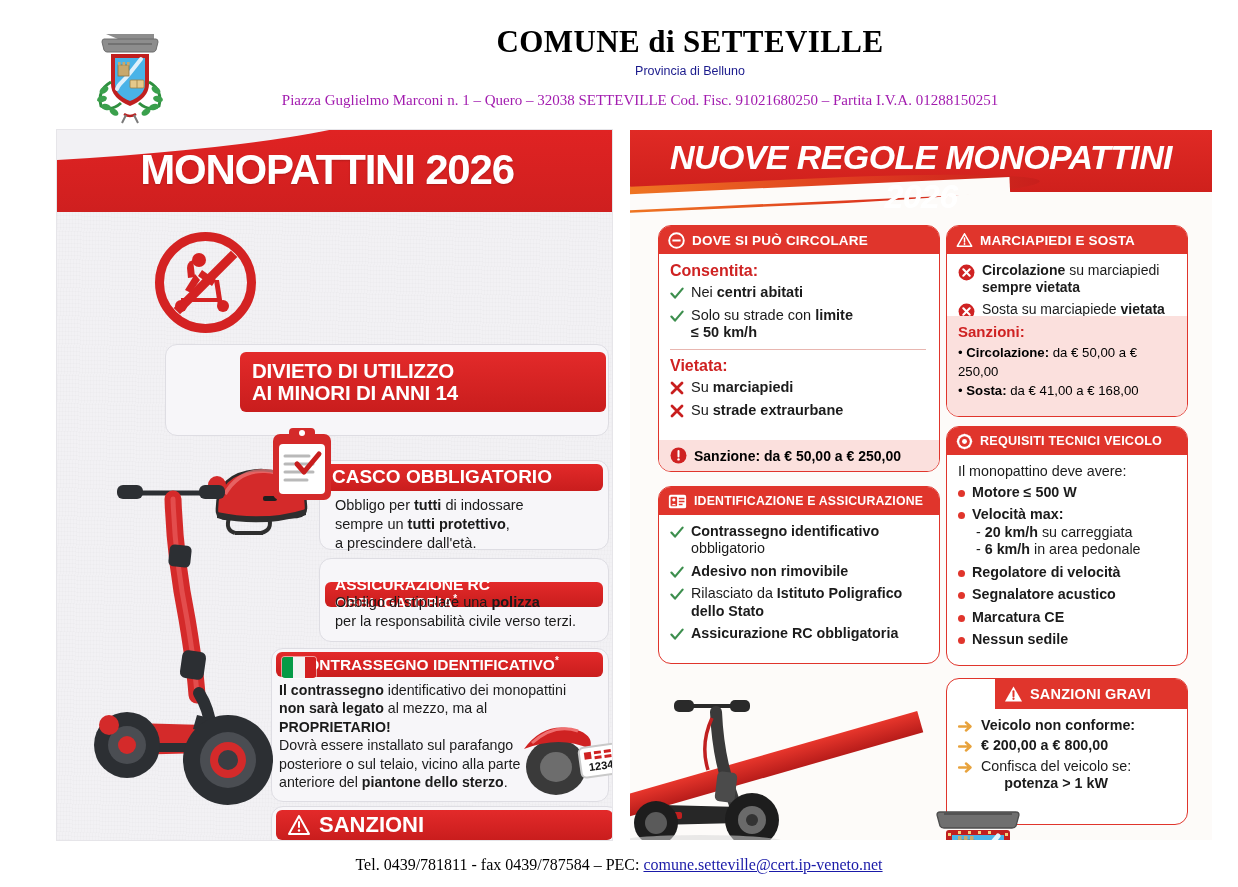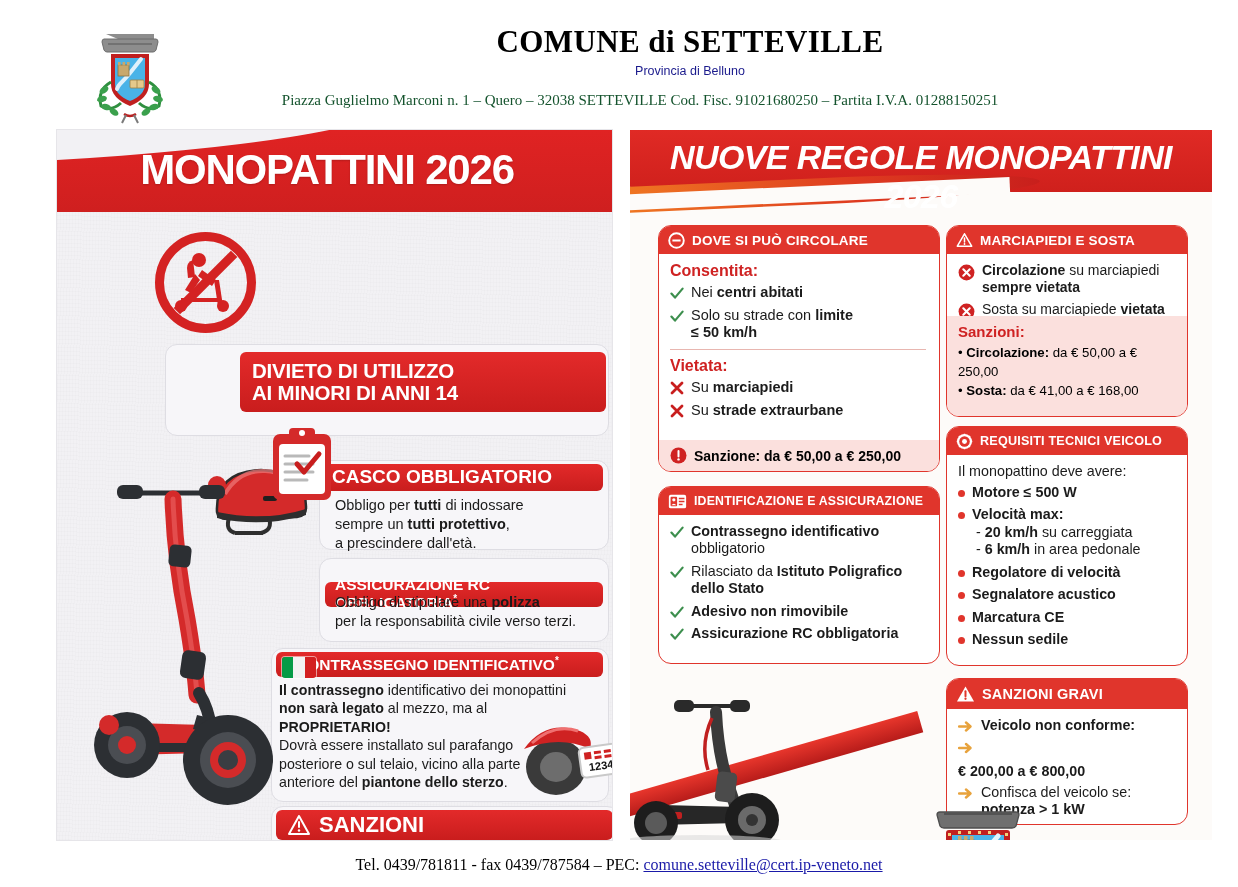--- a/index.html
+++ b/index.html
@@ -18,21 +18,21 @@
     position:absolute;left:330px;top:24px;width:720px;
     text-align:center;font-family:"Liberation Serif",serif;
     font-weight:bold;font-size:31px;letter-spacing:0.4px;color:#000;
   }
   .lh-sub{
     position:absolute;left:330px;top:64px;width:720px;text-align:center;
     font-family:"Liberation Sans",sans-serif;font-size:12.5px;color:#1a1a8c;
   }
   .lh-addr{
     position:absolute;left:140px;top:92px;width:1000px;text-align:center;
-    font-family:"Liberation Serif",serif;font-size:15px;color:#14532d;
+    font-family:"Liberation Serif",serif;font-size:15px;color:#a21caf;
   }
   
   .poster-l{
     position:absolute;left:57px;top:130px;width:555px;height:710px;
     background:#f2f1f4;overflow:hidden;
     box-shadow:0 0 0 1px #e6e5e9;
   }
   .poster-r{
     position:absolute;left:630px;top:130px;width:582px;height:710px;
     background:#fdfbf9;overflow:hidden;
@@ -461,27 +461,27 @@
           <div class="rowli" style="">
             <svg width="14" height="13" viewBox="0 0 14 13" style="flex:0 0 14px;margin-top:3px;">
               <path d="M1.4 6.6 L5 10.6 L12.6 1.6" fill="none" stroke="#3d8f4e" stroke-width="2.2" stroke-linecap="round" stroke-linejoin="round"></path>
             </svg>
             <span><b>Contrassegno identificativo</b><br>obbligatorio</span>
           </div>
           <div class="rowli" style="">
             <svg width="14" height="13" viewBox="0 0 14 13" style="flex:0 0 14px;margin-top:3px;">
               <path d="M1.4 6.6 L5 10.6 L12.6 1.6" fill="none" stroke="#3d8f4e" stroke-width="2.2" stroke-linecap="round" stroke-linejoin="round"></path>
             </svg>
-            <span>Rilasciato da <b>Istituto Poligrafico</b><br><b>dello Stato</b></span>
+            <span><b>Adesivo non rimovibile</b></span>
           </div>
           <div class="rowli" style="">
             <svg width="14" height="13" viewBox="0 0 14 13" style="flex:0 0 14px;margin-top:3px;">
               <path d="M1.4 6.6 L5 10.6 L12.6 1.6" fill="none" stroke="#3d8f4e" stroke-width="2.2" stroke-linecap="round" stroke-linejoin="round"></path>
             </svg>
-            <span><b>Adesivo non rimovibile</b></span>
+            <span>Rilasciato da <b>Istituto Poligrafico</b><br><b>dello Stato</b></span>
           </div>
           <div class="rowli" style="">
             <svg width="14" height="13" viewBox="0 0 14 13" style="flex:0 0 14px;margin-top:3px;">
               <path d="M1.4 6.6 L5 10.6 L12.6 1.6" fill="none" stroke="#3d8f4e" stroke-width="2.2" stroke-linecap="round" stroke-linejoin="round"></path>
             </svg>
             <span><b>Assicurazione RC obbligatoria</b></span>
           </div>
         </div>
     </div>
   </div>
@@ -525,43 +525,43 @@
           </div>
           <div class="rowli" style="">
             <span style="width:7px;height:7px;border-radius:50%;background:#e0352c;flex:0 0 7px;margin-top:6px;"></span>
             <span><b>Nessun sedile</b></span>
           </div>
         </div>
     </div>
   </div>
 
   <div class="rcard" style="left:316px;top:548px;width:240px;height:145px;">
-    <div class="rhead" style="font-size:14.5px;height:30px;">
+    <div class="rhead" style="font-size:14.5px;height:30px;margin-left:48px;">
       <svg width="19" height="18" viewBox="0 0 20 18">
         <path d="M10 1 L19 17 H1 Z" fill="#fff"></path>
         <path d="M10 6 v5.3" stroke="#e0352c" stroke-width="2.1" stroke-linecap="round"></path>
         <circle cx="10" cy="14" r="1.2" fill="#e0352c"></circle>
       </svg>
       <span>SANZIONI GRAVI</span>
     </div>
     <div class="rbody" style="top:30px;">
       <div id="rc4-items" style="font-size:14.3px;">
           <div class="rowli" style="margin-bottom:3px;">
             <svg width="16" height="13" viewBox="0 0 16 13" style="flex:0 0 16px;margin-top:3px;">
               <path d="M1 6.5 h11 M8 2.5 l4.5 4 l-4.5 4" fill="none" stroke="#e8a33d" stroke-width="2.4" stroke-linecap="round" stroke-linejoin="round"></path>
             </svg>
             <span><b>Veicolo non conforme:</b></span>
           </div>
-          <div class="rowli" style="margin-bottom:3px;flex-direction:column;">
+          <div class="rowli" style="margin-bottom:3px;">
             <svg width="16" height="13" viewBox="0 0 16 13" style="flex:0 0 16px;margin-top:3px;">
               <path d="M1 6.5 h11 M8 2.5 l4.5 4 l-4.5 4" fill="none" stroke="#e8a33d" stroke-width="2.4" stroke-linecap="round" stroke-linejoin="round"></path>
             </svg>
             <span><b>€ 200,00 a € 800,00</b></span>
           </div>
-          <div class="rowli" style="margin-bottom:3px;">
+          <div class="rowli" style="margin-bottom:3px;text-align:center;">
             <svg width="16" height="13" viewBox="0 0 16 13" style="flex:0 0 16px;margin-top:3px;">
               <path d="M1 6.5 h11 M8 2.5 l4.5 4 l-4.5 4" fill="none" stroke="#e8a33d" stroke-width="2.4" stroke-linecap="round" stroke-linejoin="round"></path>
             </svg>
             <span>Confisca del veicolo se:<br><b>potenza &gt; 1 kW</b></span>
           </div>
         </div>
     </div>
   </div>
 
   <div class="r-ribbon"></div>

